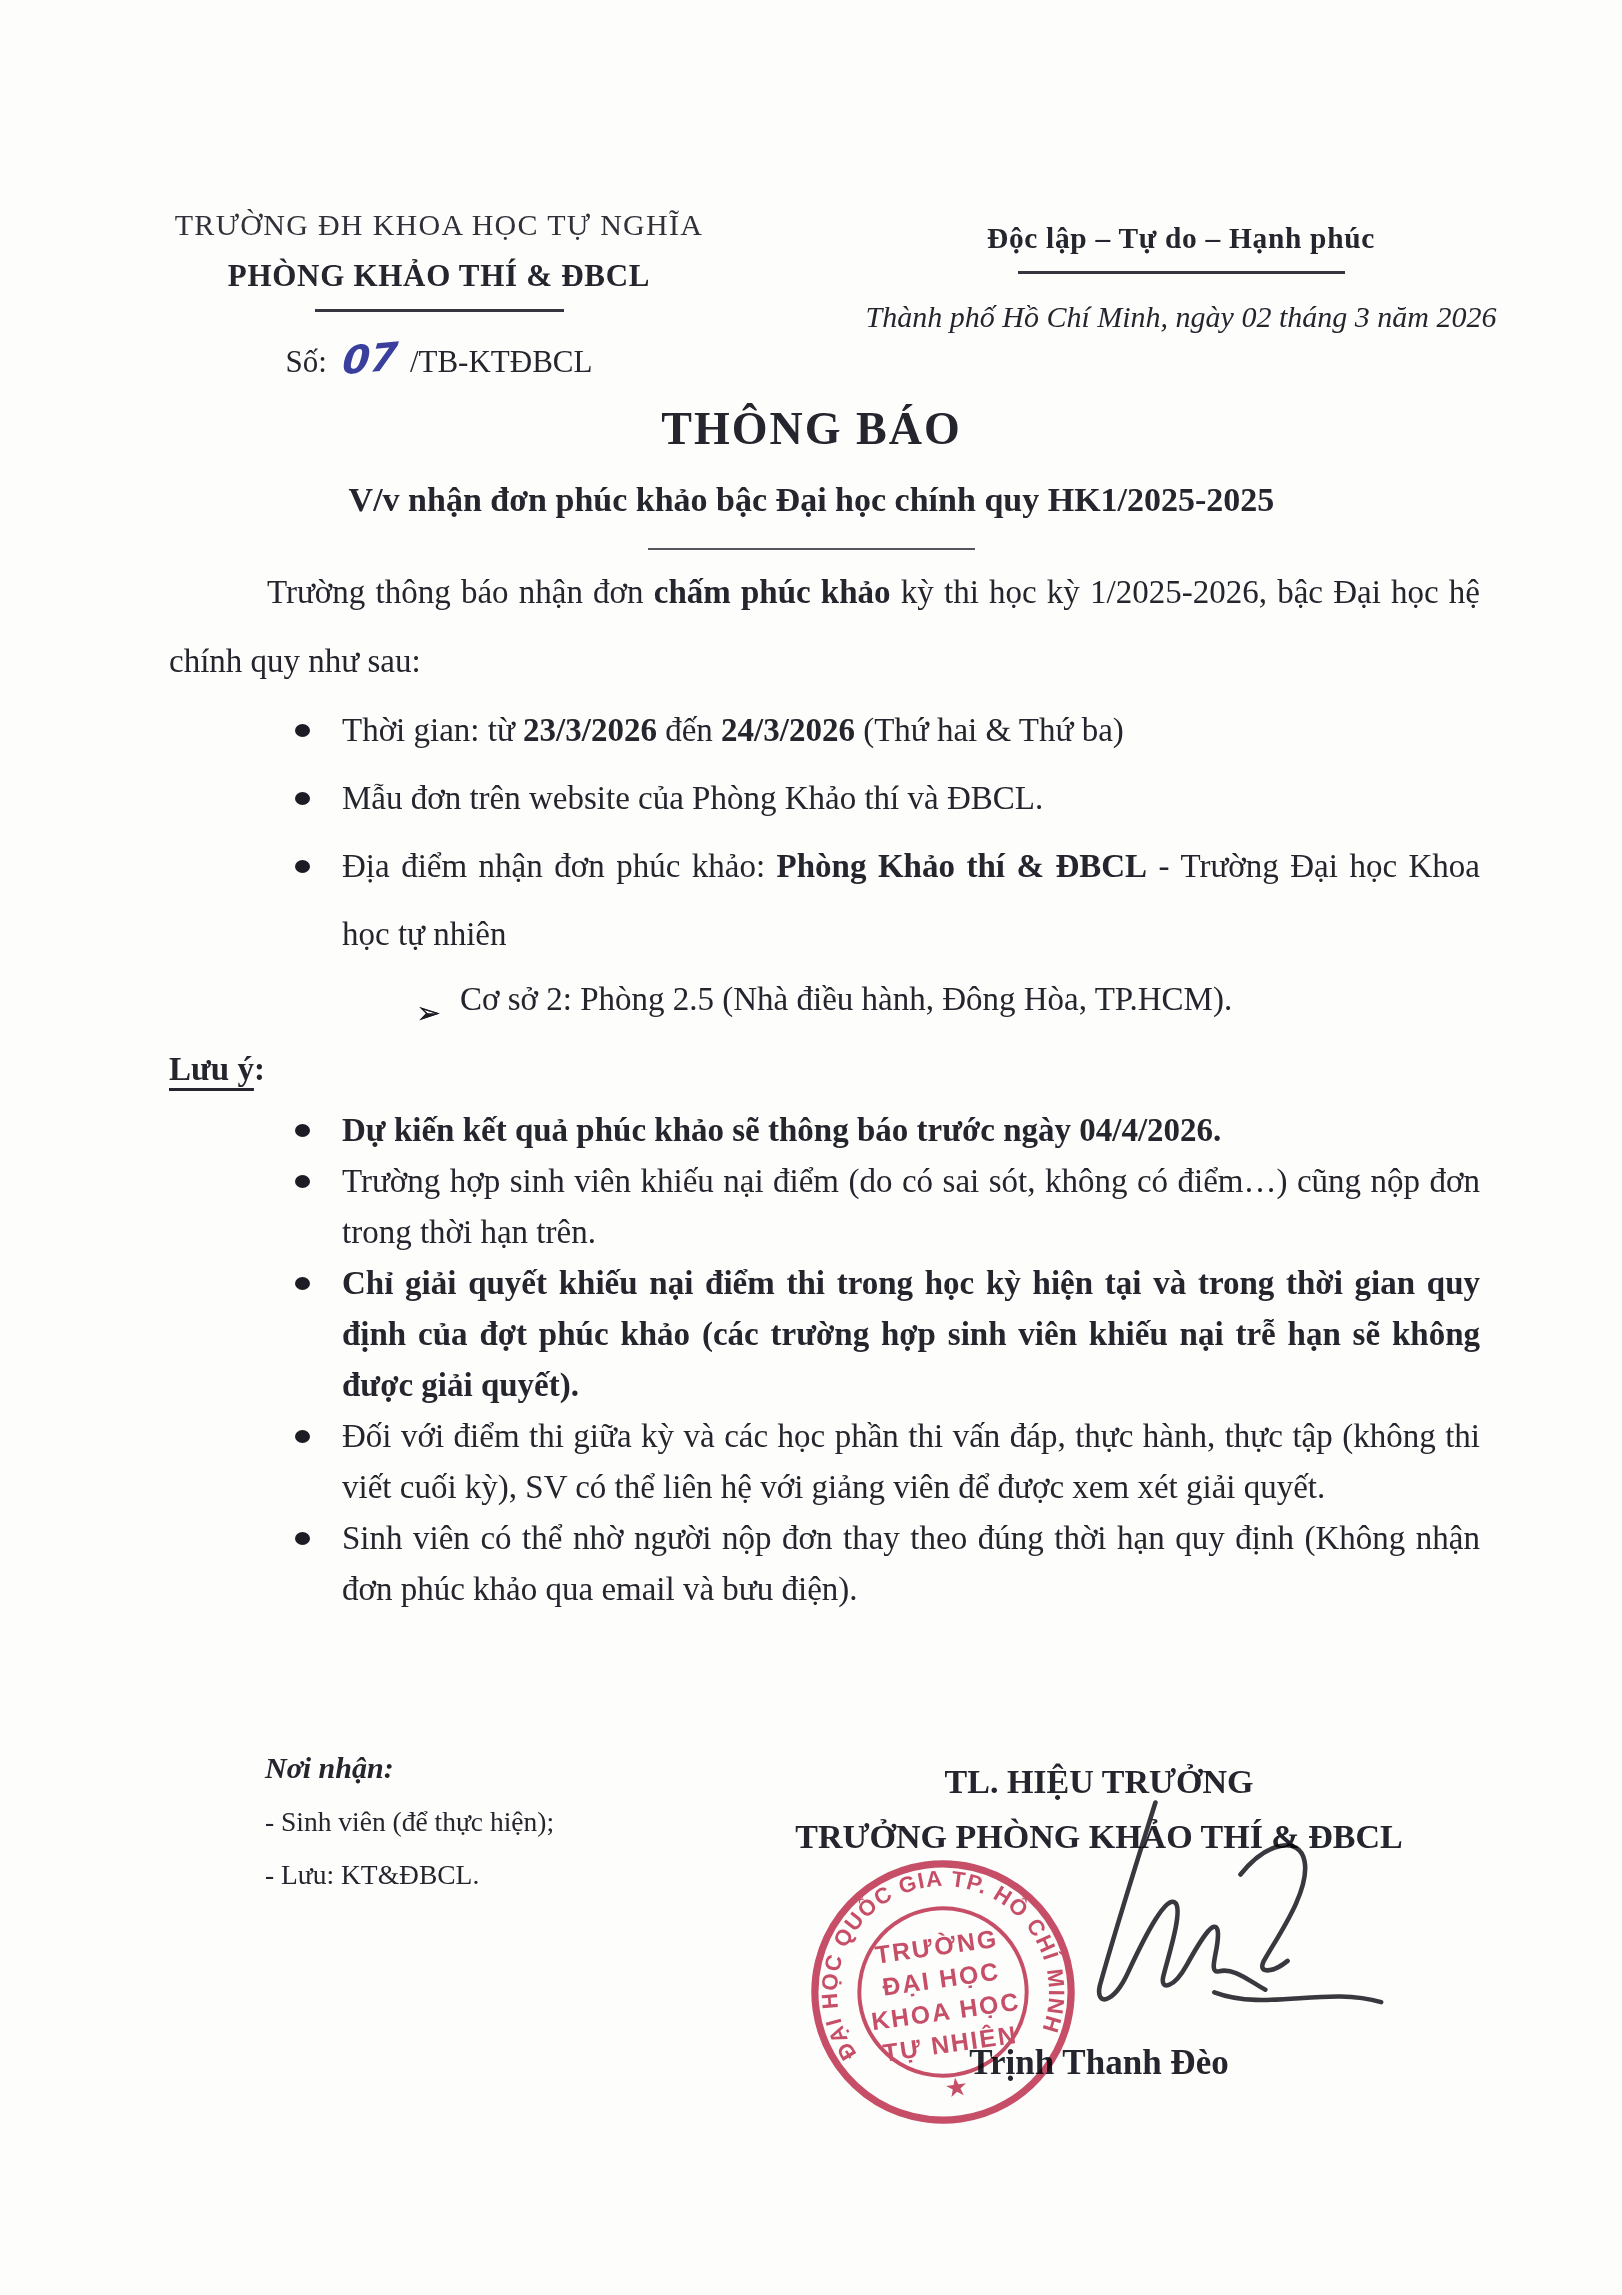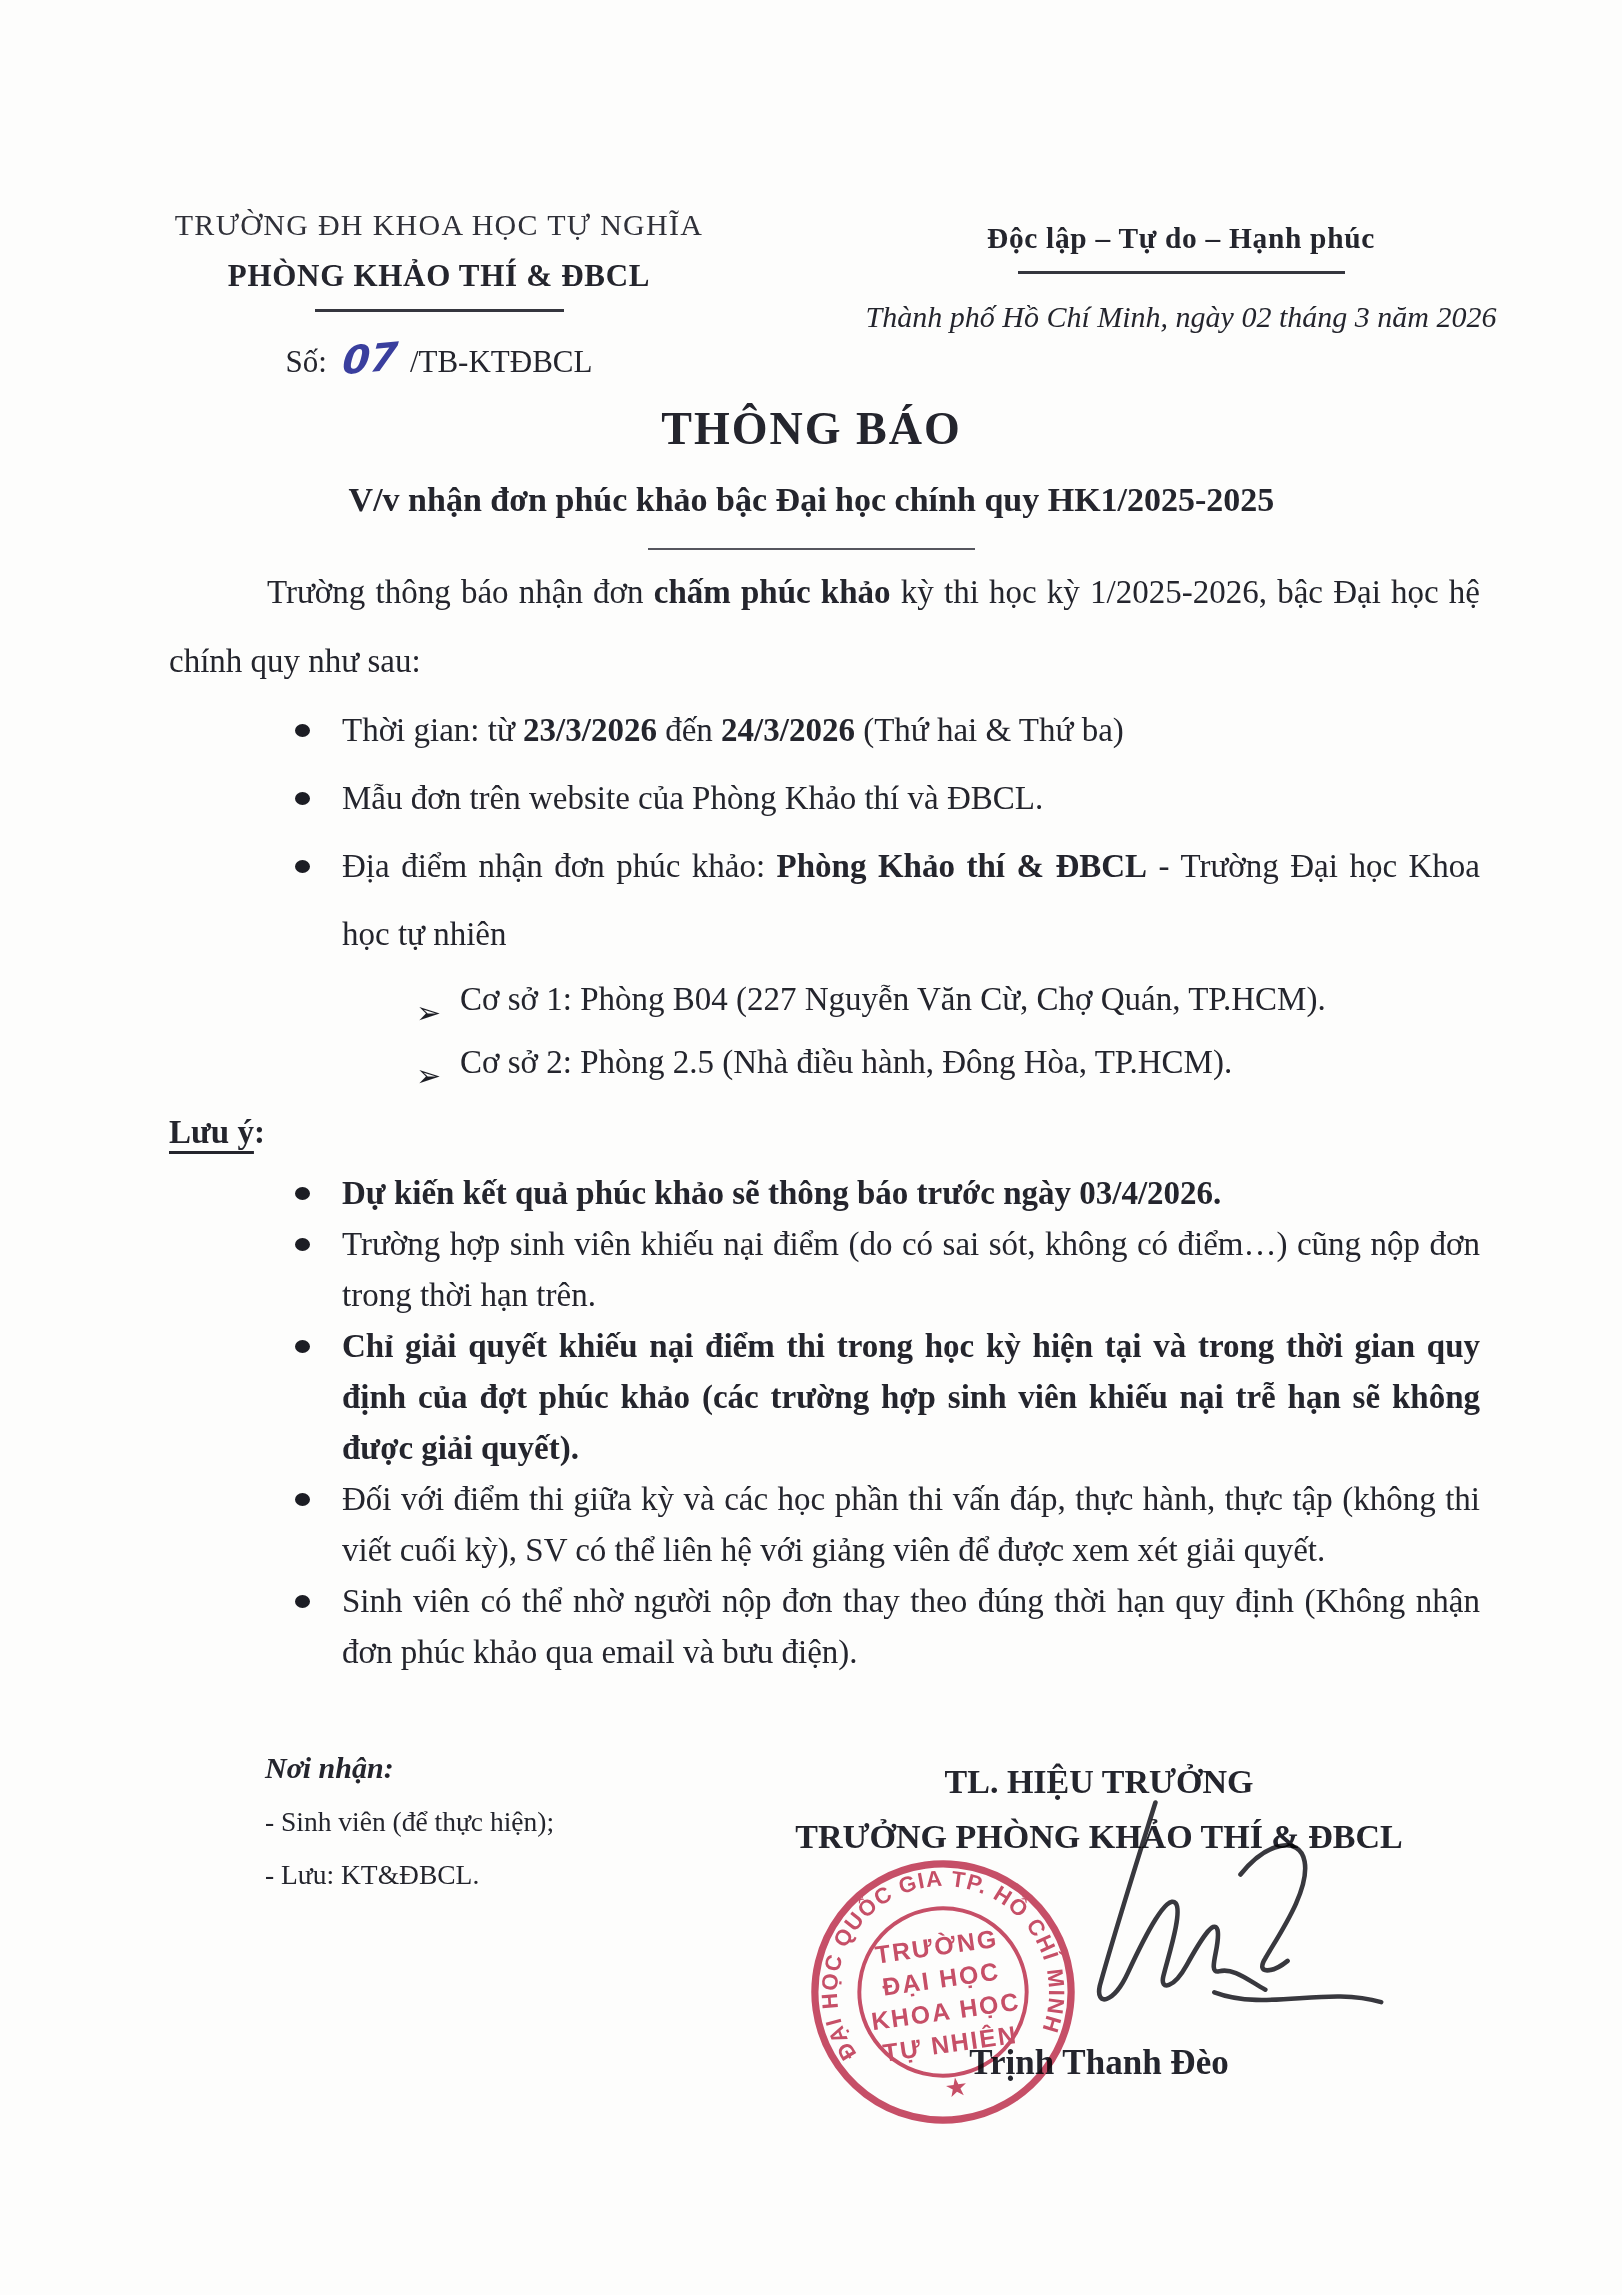--- a/index.html
+++ b/index.html
@@ -103,34 +103,33 @@
       </li>
       <li>
         <span class="li-dot"></span>
         <span><span>Địa điểm nhận đơn phúc khảo: </span><span class="rt-b">Phòng Khảo thí &amp; ĐBCL</span><span> - Trường Đại học Khoa học tự nhiên</span></span>
       </li>
     </ul>
 
     <ul class="blist sub">
       <li>
         <span class="li-arrow">➢</span>
-        <span><span>Cơ sở 1: Phòng B04 (227 Nguyễn Văn Cừ, Chợ Quán, TP.HCM).</span></span>
       </li>
       <li>
         <span class="li-arrow">➢</span>
         <span><span>Cơ sở 2: Phòng 2.5 (Nhà điều hành, Đông Hòa, TP.HCM).</span></span>
       </li>
     </ul>
 
     <div class="note-heading"><span class="rt-b rt-u">Lưu ý</span><span class="rt-b">:</span></div>
 
     <ul class="blist notes">
       <li>
         <span class="li-dot"></span>
-        <span><span class="rt-b">Dự kiến kết quả phúc khảo sẽ thông báo trước ngày 03/4/2026.</span></span>
+        <span><span class="rt-b">Dự kiến kết quả phúc khảo sẽ thông báo trước ngày 04/4/2026.</span></span>
       </li>
       <li>
         <span class="li-dot"></span>
         <span><span>Trường hợp sinh viên khiếu nại điểm (do có sai sót, không có điểm…) cũng nộp đơn trong thời hạn trên.</span></span>
       </li>
       <li>
         <span class="li-dot"></span>
         <span><span class="rt-b">Chỉ giải quyết khiếu nại điểm thi trong học kỳ hiện tại và trong thời gian quy định của đợt phúc khảo (các trường hợp sinh viên khiếu nại trễ hạn sẽ không được giải quyết).</span></span>
       </li>
       <li>

